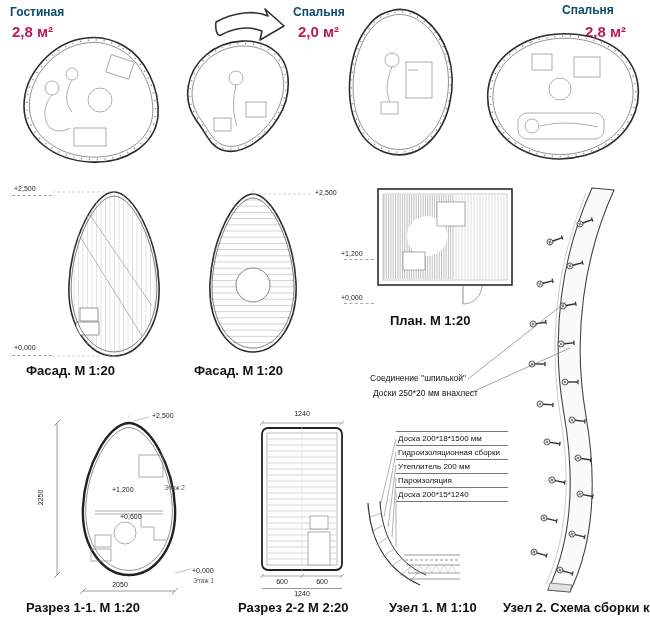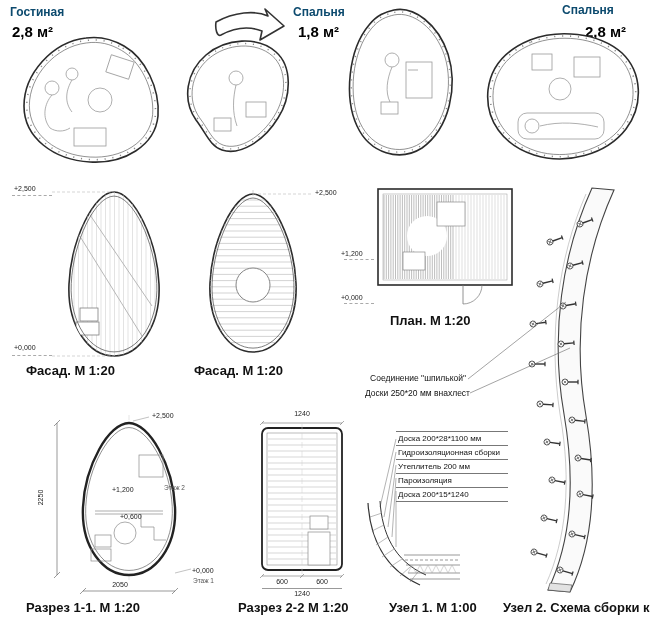--- a/index.html
+++ b/index.html
@@ -1,37 +1,37 @@
 <!DOCTYPE html>
 <html><head>
 <meta charset="utf-8">
 <style>
   html,body{margin:0;padding:0;background:#fff;}
   body{width:650px;height:633px;position:relative;overflow:hidden;font-family:"Liberation Sans",sans-serif;}
   .abs{position:absolute;}
   .title{font-size:12px;font-weight:700;color:#0c4a6e;white-space:nowrap;}
-  .area{font-size:15px;font-weight:700;color:#000000;white-space:nowrap;}
+  .area{font-size:15px;font-weight:700;color:#be185d;white-space:nowrap;}
   .caption{font-size:13px;font-weight:600;color:#111;white-space:nowrap;}
   .lbl{font-size:7px;color:#222;white-space:nowrap;}
   .lbl-sm{font-size:6.5px;color:#555;white-space:nowrap;}
   .ann{font-size:8.5px;color:#111;white-space:nowrap;}
   .dim{font-size:7px;color:#222;text-align:center;}
   .vdim{transform:rotate(-90deg);transform-origin:center center;}
   .tick{height:1px;background:#999;}
   .tickd{height:0;border-top:1px dashed #aaa;}
   .mat-box{width:112px;border-top:1px solid #777;}
   .mat-row{font-size:8px;color:#111;border-bottom:1px solid #777;padding:2px 0 2px 2px;line-height:9px;white-space:nowrap;}
 </style>
 </head>
 <body>
 
 <div class="abs title" style="left:10px;top:5px">Гостиная</div>
 <div class="abs area" style="left:12px;top:23px">2,8 м²</div>
 <div class="abs title" style="left:293px;top:5px">Спальня</div>
-<div class="abs area" style="left:298px;top:23px">1,8 м²</div>
+<div class="abs area" style="left:298px;top:23px">2,0 м²</div>
 <div class="abs title" style="left:562px;top:3px">Спальня</div>
 <div class="abs area" style="left:585px;top:23px">2,8 м²</div>
 
 <svg class="abs" style="left:12px;top:28px" width="155" height="140" viewBox="0 0 155 140">
   <path d="M 112,18 C 133,30 148,60 146,88 C 143,118 112,136 78,134 C 42,132 12,110 12,78 C 12,46 40,14 74,10 C 88,8 100,11 112,18 Z" fill="#fff" stroke="#2b2b2b" stroke-width="1.6"></path>
   <path d="M 112,18 C 133,30 148,60 146,88 C 143,118 112,136 78,134 C 42,132 12,110 12,78 C 12,46 40,14 74,10 C 88,8 100,11 112,18 Z" fill="none" stroke="#555" stroke-width="0.7" transform="translate(79,72) scale(0.92) translate(-79,-72)"></path>
   <path d="M 112,18 C 133,30 148,60 146,88 C 143,118 112,136 78,134 C 42,132 12,110 12,78 C 12,46 40,14 74,10 C 88,8 100,11 112,18 Z" fill="none" stroke="#888" stroke-width="1.6" stroke-dasharray="1.2,7" transform="translate(79,72) scale(0.96) translate(-79,-72)"></path>
   <g stroke="#9a9a9a" stroke-width="0.8" fill="none">
     <rect x="96" y="30" width="24" height="18" transform="rotate(18 108 39)"></rect>
     <rect x="62" y="100" width="32" height="18"></rect>
@@ -273,21 +273,21 @@
     <use href="#bolt" transform="translate(12,180)"></use>
     <use href="#bolt" transform="translate(20,220) rotate(4)"></use>
     <use href="#bolt" transform="translate(27,258) rotate(8)"></use>
     <use href="#bolt" transform="translate(32,296) rotate(11)"></use>
     <use href="#bolt" transform="translate(24,334) rotate(13)"></use>
     <use href="#bolt" transform="translate(14,368) rotate(16)"></use>
   </g>
 </svg>
 
 <div class="abs ann" style="left:330px;top:373px;width:136px;text-align:right">Соединение "шпилькой"</div>
-<div class="abs ann" style="left:334px;top:388px;width:136px;text-align:right">Доски 250*20 мм внахлест</div>
+<div class="abs ann" style="left:342px;top:388px;width:136px;text-align:right">Доски 250*20 мм внахлест</div>
 <svg class="abs" style="left:466px;top:290px" width="110" height="110" viewBox="0 0 110 110">
   <line x1="2" y1="89" x2="100" y2="12" stroke="#666" stroke-width="0.6"></line>
   <line x1="4" y1="103" x2="104" y2="58" stroke="#666" stroke-width="0.6"></line>
 </svg>
 
 <svg class="abs" style="left:45px;top:413px" width="162" height="190" viewBox="0 0 162 190">
   <line x1="84" y1="2" x2="84" y2="168" stroke="#c9c9c9" stroke-width="0.5" stroke-dasharray="5,3"></line>
   <path d="M 84,10 C 64,10 40,52 38,94 C 36,134 58,162 84,162 C 110,162 132,134 130,94 C 128,52 104,10 84,10 Z" fill="#fff" stroke="#222" stroke-width="2.4"></path>
   <path d="M 84,10 C 64,10 40,52 38,94 C 36,134 58,162 84,162 C 110,162 132,134 130,94 C 128,52 104,10 84,10 Z" fill="none" stroke="#555" stroke-width="0.7" transform="translate(84,86) scale(0.94) translate(-84,-86)"></path>
   <g stroke="#8a8a8a" stroke-width="0.7" fill="none">
@@ -359,24 +359,24 @@
     <line x1="8" y1="158" x2="12" y2="154"></line>
     <line x1="48" y1="158" x2="52" y2="154"></line>
     <line x1="88" y1="158" x2="92" y2="154"></line>
   </g>
 </svg>
 <div class="abs dim" style="left:282px;top:410px;width:40px">1240</div>
 <div class="abs dim" style="left:262px;top:578px;width:40px">600</div>
 <div class="abs dim" style="left:302px;top:578px;width:40px">600</div>
 <div class="abs tick" style="left:262px;top:588px;width:80px"></div>
 <div class="abs dim" style="left:282px;top:590px;width:40px">1240</div>
-<div class="abs caption" style="left:238px;top:600px">Разрез 2-2 М 1:20</div>
+<div class="abs caption" style="left:238px;top:600px">Разрез 2-2 М 2:20</div>
 
 <div class="abs mat-box" style="left:396px;top:431px">
-  <div class="mat-row">Доска 200*28*1100 мм</div>
+  <div class="mat-row">Доска 200*18*1500 мм</div>
   <div class="mat-row">Гидроизоляционная сборки</div>
   <div class="mat-row">Утеплитель 200 мм</div>
   <div class="mat-row">Пароизоляция</div>
   <div class="mat-row">Доска 200*15*1240</div>
 </div>
 <svg class="abs" style="left:360px;top:437px" width="50" height="125" viewBox="0 0 50 125">
   <line x1="36" y1="2" x2="20" y2="70" stroke="#666" stroke-width="0.5"></line>
   <line x1="36" y1="15" x2="24" y2="80" stroke="#666" stroke-width="0.5"></line>
   <line x1="36" y1="28" x2="28" y2="90" stroke="#666" stroke-width="0.5"></line>
   <line x1="36" y1="41" x2="32" y2="100" stroke="#666" stroke-width="0.5"></line>
@@ -396,14 +396,14 @@
   </g>
   <g stroke="#555" stroke-width="0.6" fill="none">
     <line x1="42" y1="58" x2="98" y2="58"></line>
     <line x1="43" y1="63" x2="98" y2="63" stroke-dasharray="3,2"></line>
     <line x1="44" y1="68" x2="98" y2="68"></line>
     <line x1="46" y1="76" x2="98" y2="76"></line>
     <line x1="48" y1="82" x2="98" y2="82"></line>
     <polyline points="46,76 50,68 54,76 58,68 62,76 66,68 70,76 74,68 78,76 82,68 86,76 90,68 94,76" stroke="#aaa" stroke-width="0.5"></polyline>
   </g>
 </svg>
-<div class="abs caption" style="left:389px;top:600px">Узел 1. М 1:00</div>
+<div class="abs caption" style="left:389px;top:600px">Узел 1. М 1:10</div>
 <div class="abs caption" style="left:503px;top:600px">Узел 2. Схема сборки каркаса</div>
 
 </body></html>

